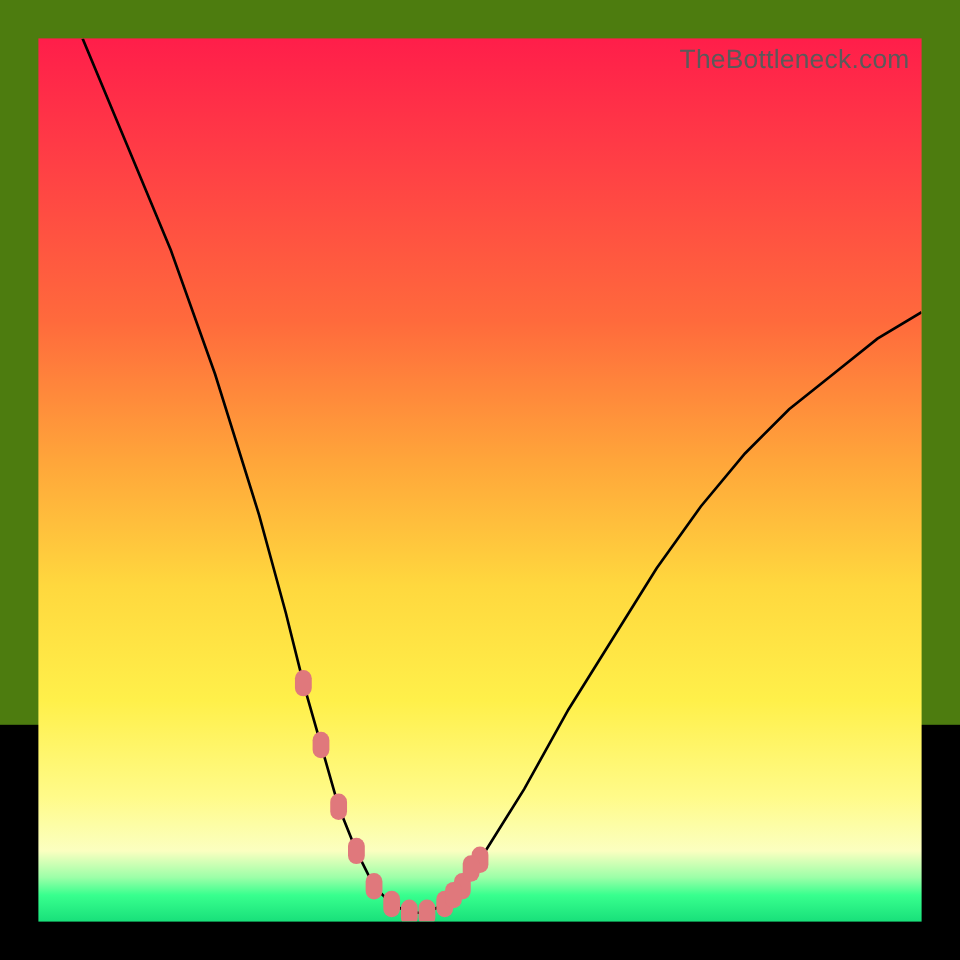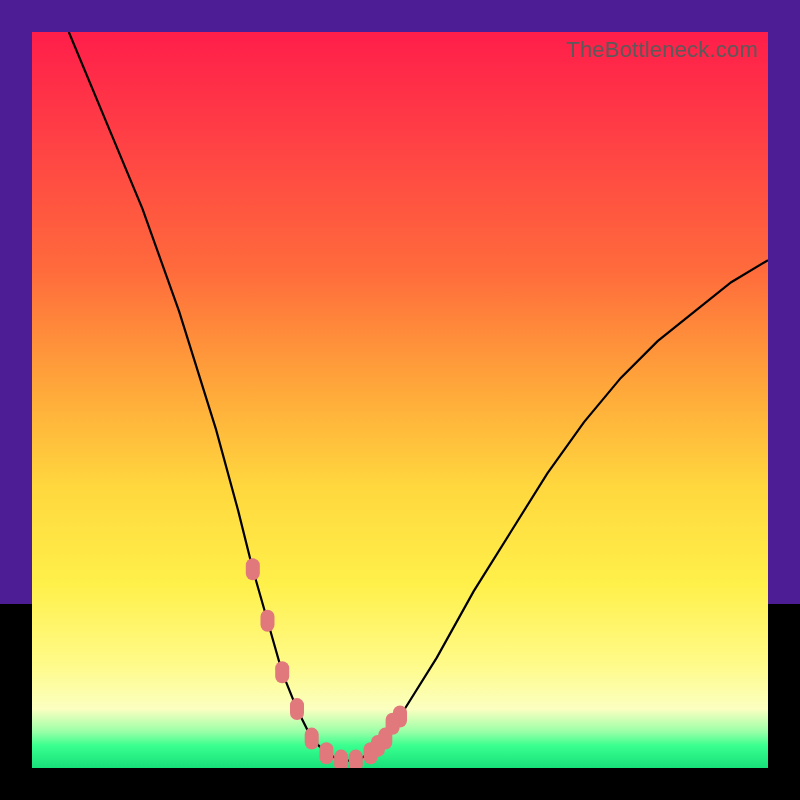--- a/index.html
+++ b/index.html
@@ -9,21 +9,21 @@
     height: 800px;
     background: #000;
     font-family: Arial, Helvetica, sans-serif;
   }
   .frame {
     position: absolute;
     left: 0;
     top: 0;
     width: 800px;
     height: 604px;
-    background: #4c1d95;
+    background: #4d7c0f;
   }
   .plot {
     position: absolute;
     left: 32px;
     top: 32px;
     width: 736px;
     height: 736px;
     overflow: hidden;
     
     background: linear-gradient(

